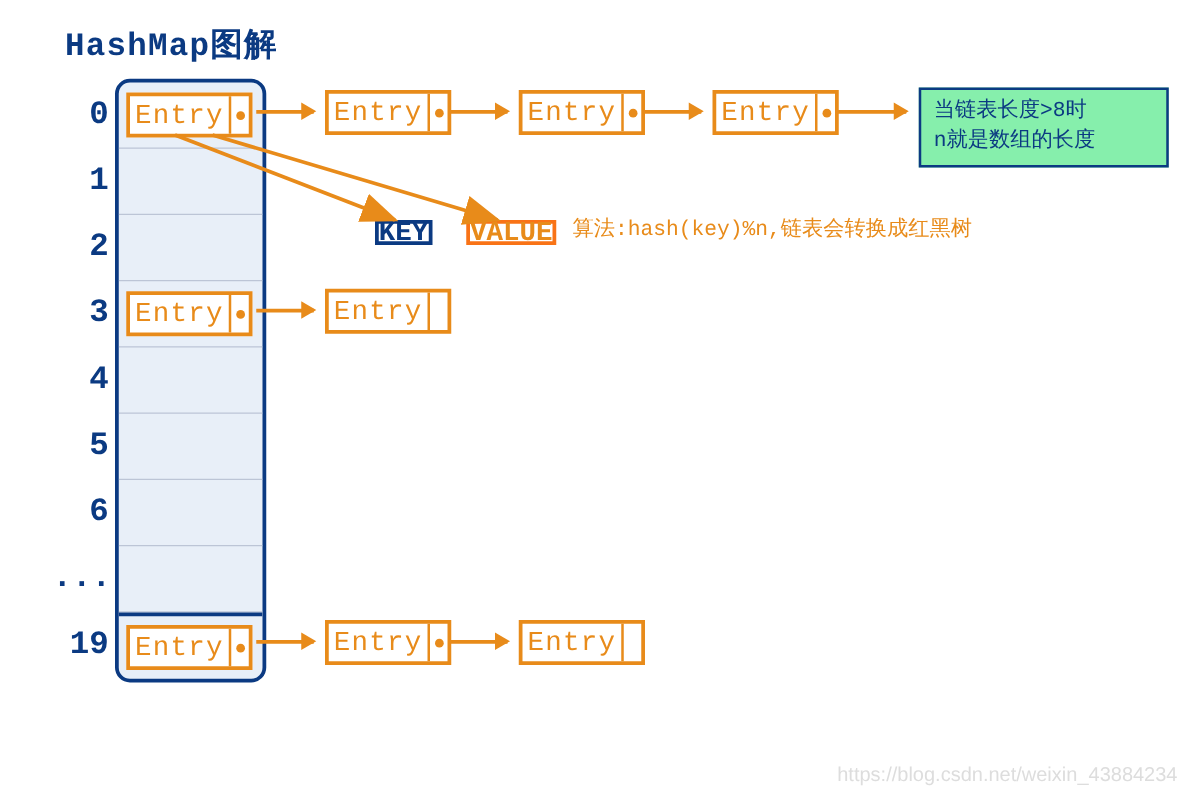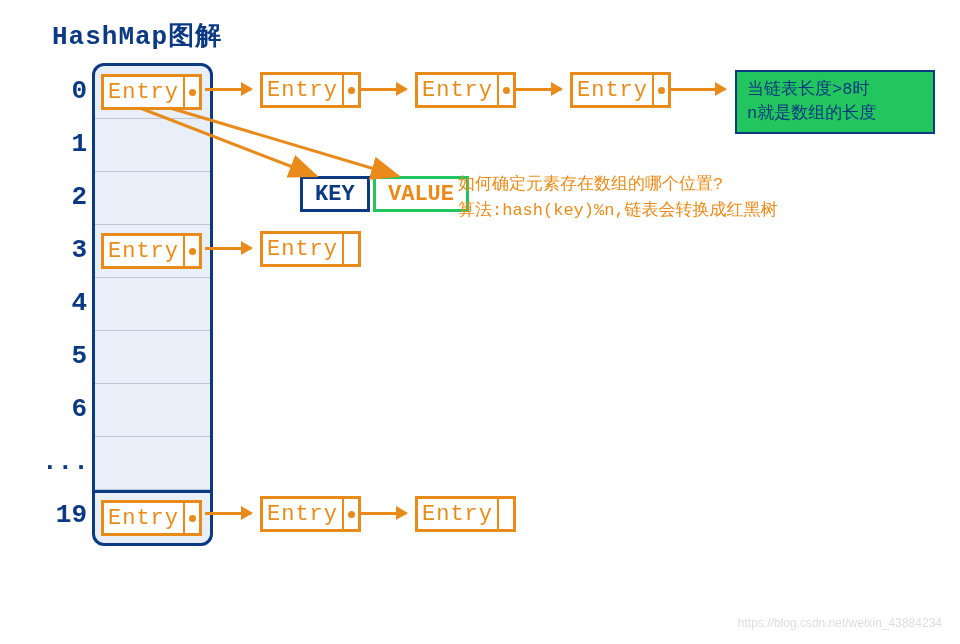--- a/index.html
+++ b/index.html
@@ -103,58 +103,58 @@
     position: absolute;
     right: -2px;
     top: -6px;
     width: 0; height: 0;
     border-left: 12px solid #e88b1a;
     border-top: 7px solid transparent;
     border-bottom: 7px solid transparent;
   }
   .key-box, .value-box {
     position: absolute;
-    height: 36px;
+    height: 20px;
     display: flex;
     align-items: center;
     justify-content: center;
     font-size: 22px;
     font-weight: bold;
-    padding: 0 12px;
+    padding: 0 0;
     background: #fff;
   }
   .key-box {
     border: 3px solid #0b3a82;
     color: #0b3a82;
   }
   .value-box {
-    border: 3px solid #22c55e;
+    border: 3px solid #f97316;
     color: #e88b1a;
   }
   .note-box {
     position: absolute;
     border: 2px solid #0b3a82;
-    background: #22c55e;
+    background: #86efac;
     color: #0b3a82;
     font-size: 17px;
     padding: 6px 10px;
     line-height: 1.4;
   }
   .note-text {
     position: absolute;
     color: #e88b1a;
     font-size: 17px;
     line-height: 1.5;
   }
   .watermark {
     position: absolute;
     right: 18px;
     bottom: 14px;
     color: #ddd;
-    font-size: 12px;
+    font-size: 16px;
     font-family: Arial, sans-serif;
   }
   svg.overlay {
     position: absolute;
     left: 0; top: 0;
     width: 960px; height: 644px;
     pointer-events: none;
   }
 </style>
 </head>
@@ -230,21 +230,20 @@
 
 <div class="key-box" style="left:300px; top:176px">KEY</div>
 <div class="value-box" style="left:373px; top:176px">VALUE</div>
 
 <div class="note-box" style="left:735px; top:70px; width:200px">
   <div>当链表长度&gt;8时</div>
   <div>n就是数组的长度</div>
 </div>
 
 <div class="note-text" style="left:458px; top:172px">
-  <div>如何确定元素存在数组的哪个位置?</div>
   <div>算法:hash(key)%n,链表会转换成红黑树</div>
 </div>
 
 <div class="arrow" style="left:205px; top:88px; width:46px"></div>
 <div class="arrow" style="left:360px; top:88px; width:46px"></div>
 <div class="arrow" style="left:515px; top:88px; width:46px"></div>
 <div class="arrow" style="left:670px; top:88px; width:55px"></div>
 
 <div class="arrow" style="left:205px; top:247px; width:46px"></div>
 

